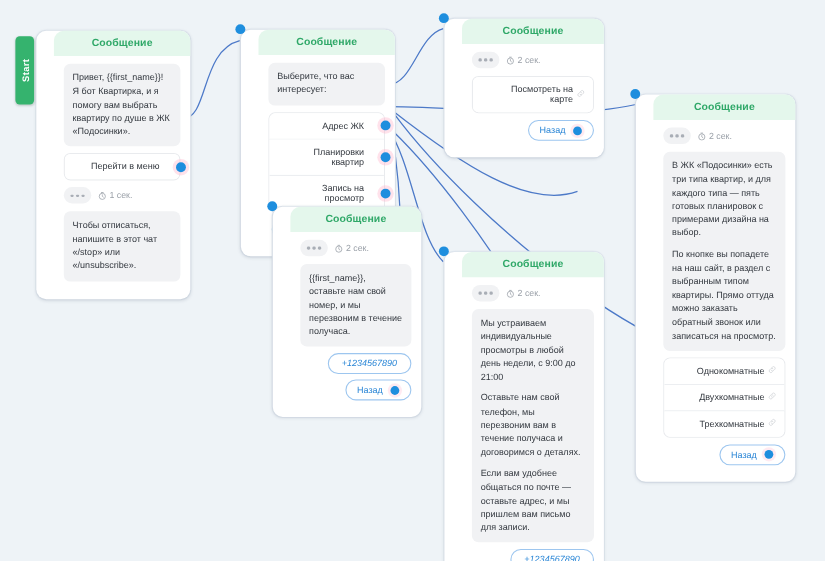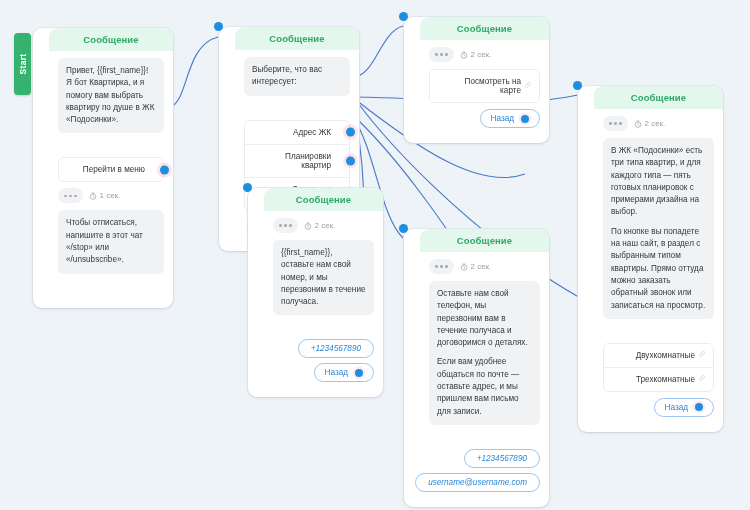--- a/index.html
+++ b/index.html
@@ -36,21 +36,21 @@
   .card-body{padding:7px 9px 0 9px;}
 
   
   .bubble{
     background:#f1f2f4;
     color:#33383f;
     font-size:8.2px;
     line-height:1.5;
     border-radius:6px;
     padding:7px 8px;
-    margin-bottom:24px;
+    margin-bottom:6px;
     word-wrap:break-word;
   }
   .bubble p{margin:0 0 7px 0;}
   .bubble p:last-child{margin-bottom:0;}
 
   
   .delay{display:flex;align-items:center;gap:6px;margin-bottom:7px;text-align:center;}
   .dots{
     background:#f1f2f4;border-radius:9px;
     padding:3px 6px;display:flex;gap:2.5px;align-items:center;height:9px;
@@ -307,20 +307,29 @@
         </span>
       </div>
 
       <div class="bubble">
         <p>В ЖК «Подосинки» есть три типа квартир, и для каждого типа — пять готовых планировок с примерами дизайна на выбор.</p>
         <p>По кнопке вы попадете на наш сайт, в раздел с выбранным типом квартиры. Прямо оттуда можно заказать обратный звонок или записаться на просмотр.</p>
       </div>
 
       <div class="opts">
         <div class="opt">
+          <span>Однокомнатные</span>
+          <span class="linkico">
+            <svg width="8" height="8" viewBox="0 0 16 16">
+              <path d="M6.5 9.5a3 3 0 0 0 4.2 0l2.1-2.1a3 3 0 0 0-4.2-4.2L7.4 4.4" fill="none" stroke="#9aa0a8" stroke-width="1.4" stroke-linecap="round"></path>
+              <path d="M9.5 6.5a3 3 0 0 0-4.2 0L3.2 8.6a3 3 0 0 0 4.2 4.2l1.2-1.2" fill="none" stroke="#9aa0a8" stroke-width="1.4" stroke-linecap="round"></path>
+            </svg>
+          </span>
+        </div>
+        <div class="opt">
           <span>Двухкомнатные</span>
           <span class="linkico">
             <svg width="8" height="8" viewBox="0 0 16 16">
               <path d="M6.5 9.5a3 3 0 0 0 4.2 0l2.1-2.1a3 3 0 0 0-4.2-4.2L7.4 4.4" fill="none" stroke="#9aa0a8" stroke-width="1.4" stroke-linecap="round"></path>
               <path d="M9.5 6.5a3 3 0 0 0-4.2 0L3.2 8.6a3 3 0 0 0 4.2 4.2l1.2-1.2" fill="none" stroke="#9aa0a8" stroke-width="1.4" stroke-linecap="round"></path>
             </svg>
           </span>
         </div>
         <div class="opt">
           <span>Трехкомнатные</span>
@@ -396,20 +405,21 @@
           <svg class="timer-ico" width="8" height="8" viewBox="0 0 16 16">
             <circle cx="8" cy="9" r="5.6" fill="none" stroke="#9aa0a8" stroke-width="1.4"></circle>
             <path d="M8 6.2V9l2 1.4" stroke="#9aa0a8" stroke-width="1.3" fill="none" stroke-linecap="round"></path>
             <path d="M6.4 2h3.2" stroke="#9aa0a8" stroke-width="1.4" stroke-linecap="round"></path>
           </svg>
           <span>2 сек.</span>
         </span>
       </div>
 
       <div class="bubble">
+        <p>Мы устраиваем индивидуальные просмотры в любой день недели, с 9:00 до 21:00</p>
         <p>Оставьте нам свой телефон, мы перезвоним вам в течение получаса и договоримся о деталях.</p>
         <p>Если вам удобнее общаться по почте — оставьте адрес, и мы пришлем вам письмо для записи.</p>
       </div>
 
       <div class="pill-row">
         <span class="pill nodot">
           <span>+1234567890</span>
         </span>
       </div>
       <div class="pill-row">

